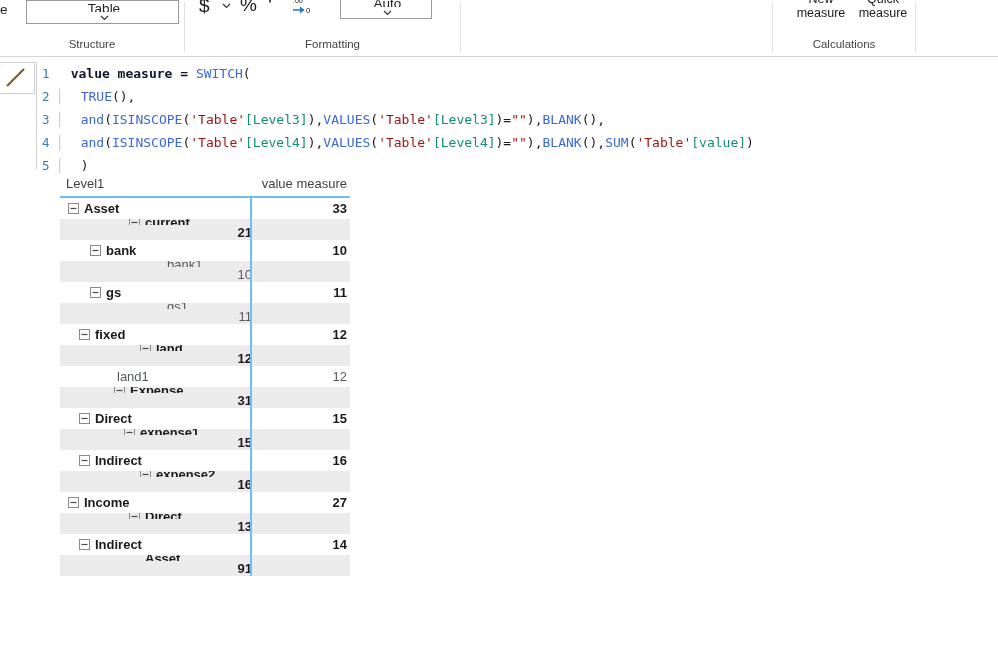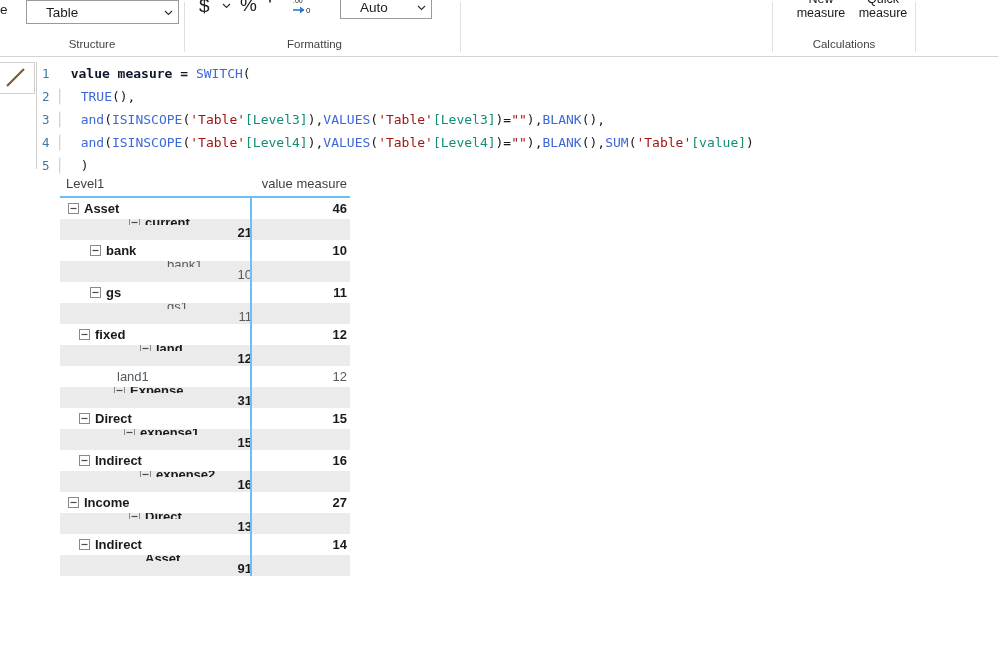--- a/index.html
+++ b/index.html
@@ -46,21 +46,22 @@
   .combo {
     position: absolute;
     box-sizing: border-box;
     border: 1px solid #9a9a9a;
     background: #ffffff;
     height: 24px;
     font-size: 13.5px;
     color: #202020;
     display: flex;
     align-items: center;
-    padding: 0 4px 0 19px;
+    padding: 0 4px 0 7px;
+    flex-direction: column;
   }
   .combo .combo-text {
     flex: 1;
     white-space: nowrap;
     overflow: hidden;
   }
   .chev {
     width: 11px;
     height: 11px;
     flex: none;
@@ -286,21 +287,21 @@
   <div class="combo" style="left:340px; top:-5px; width:92px;">
     <span class="combo-text">Auto</span>
     <span class="chev">
       <svg width="11" height="11" viewBox="0 0 11 11">
           <path d="M2 4 L5.5 7.5 L9 4" fill="none" stroke="currentColor" stroke-width="1.2"></path>
         </svg>
     </span>
   </div>
 
   <div class="ribbon-sep" style="left:460px;"></div>
-  <div class="group-label" style="left:177px; width:275px;">Formatting</div>
+  <div class="group-label" style="left:195px; width:275px;">Formatting</div>
 
   <div class="ribbon-sep" style="left:772px;"></div>
 
   <div class="calc-btn" style="left:789px; top:-8px;">
     <span>New measure</span>
   </div>
   <div class="calc-btn" style="left:851px; top:-8px;">
     <span>Quick measure</span>
   </div>
 
@@ -336,21 +337,21 @@
       <div class="mrow bold">
         <div class="cell-label" style="padding-left: 8px;">
           <span class="expander">
             <svg width="11" height="11" viewBox="0 0 11 11">
               <rect x="0.5" y="0.5" width="10" height="10" fill="none" stroke="#8a8a8a" stroke-width="1"></rect>
               <path d="M2.5 5.5 L8.5 5.5" stroke="#4a4a4a" stroke-width="1.2"></path>
             </svg>
           </span>
           <span>Asset</span>
         </div>
-        <div class="cell-value">46</div>
+        <div class="cell-value">33</div>
         <span class="vline"></span>
       </div>
       <div class="mrow bold alt">
         <div class="cell-label" style="padding-left: 19px;">
           <span class="expander">
             <svg width="11" height="11" viewBox="0 0 11 11">
               <rect x="0.5" y="0.5" width="10" height="10" fill="none" stroke="#8a8a8a" stroke-width="1"></rect>
               <path d="M2.5 5.5 L8.5 5.5" stroke="#4a4a4a" stroke-width="1.2"></path>
             </svg>
           </span>

